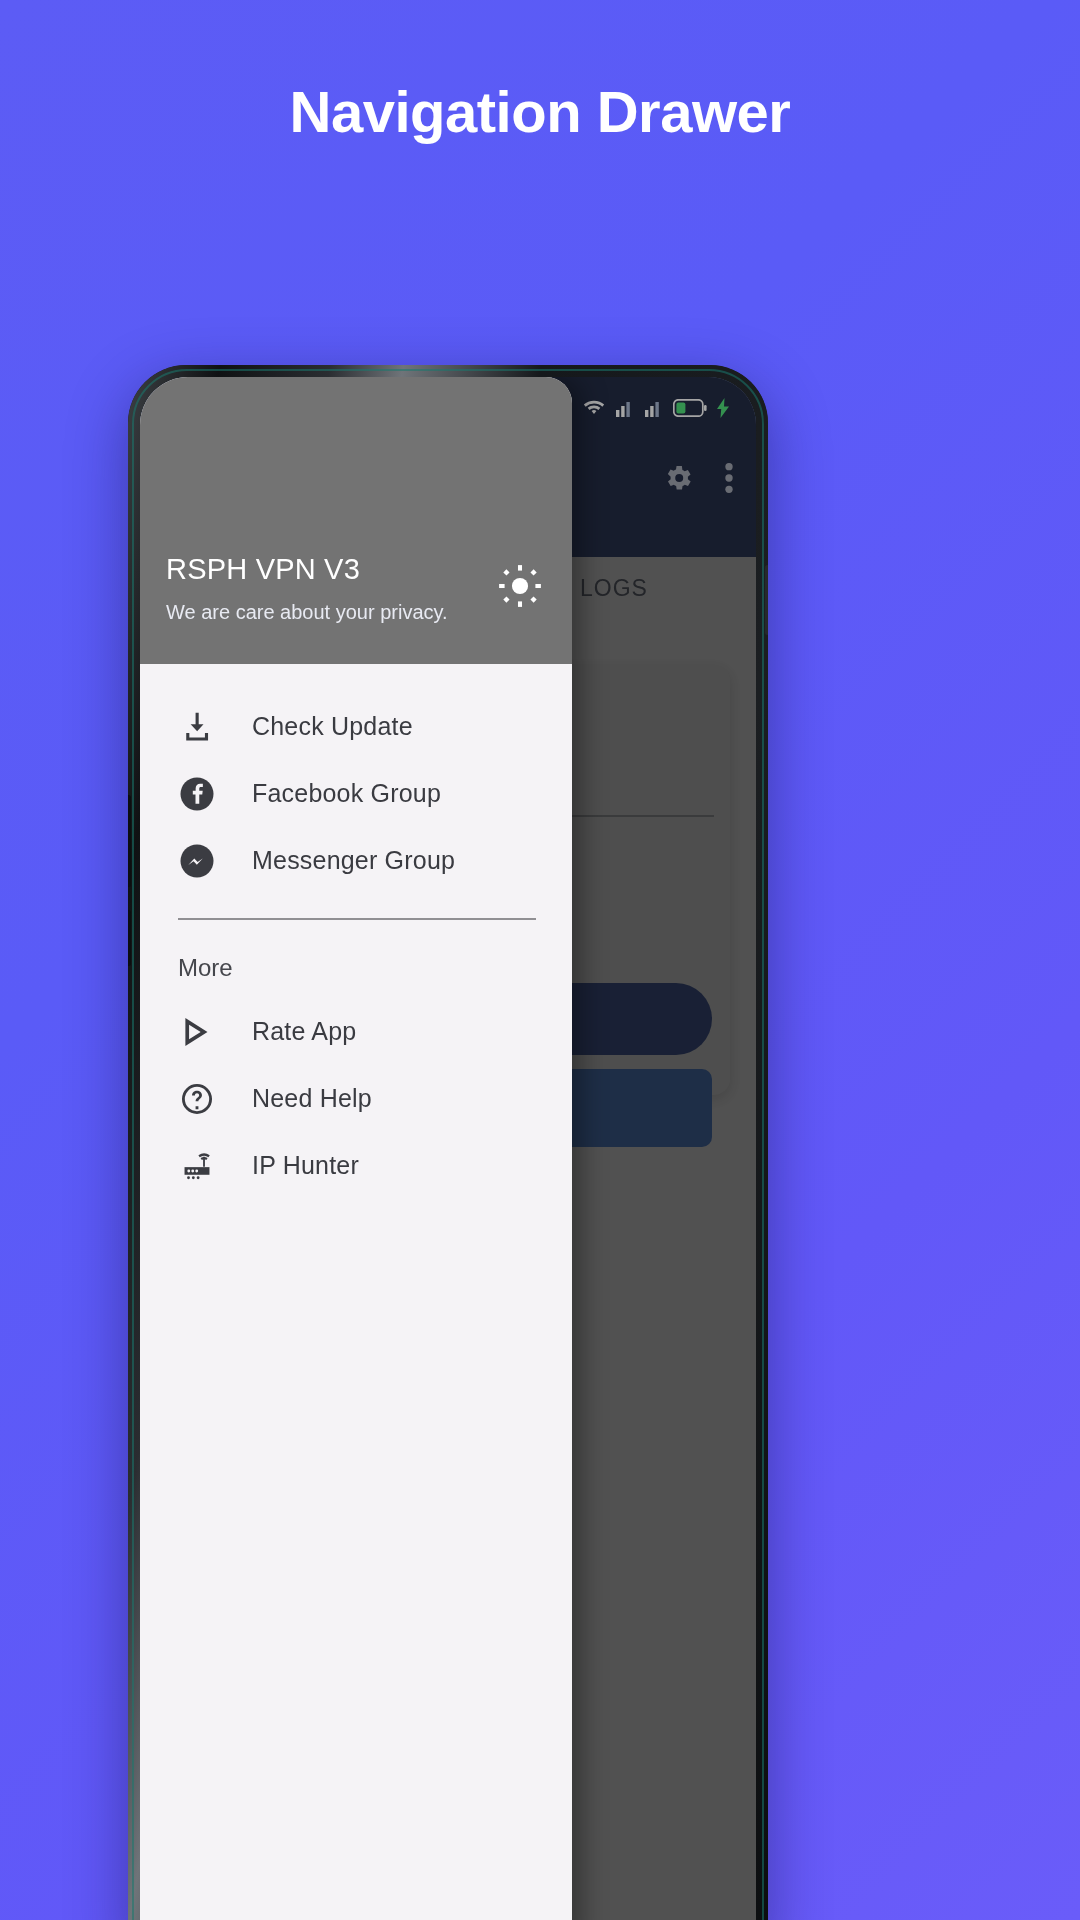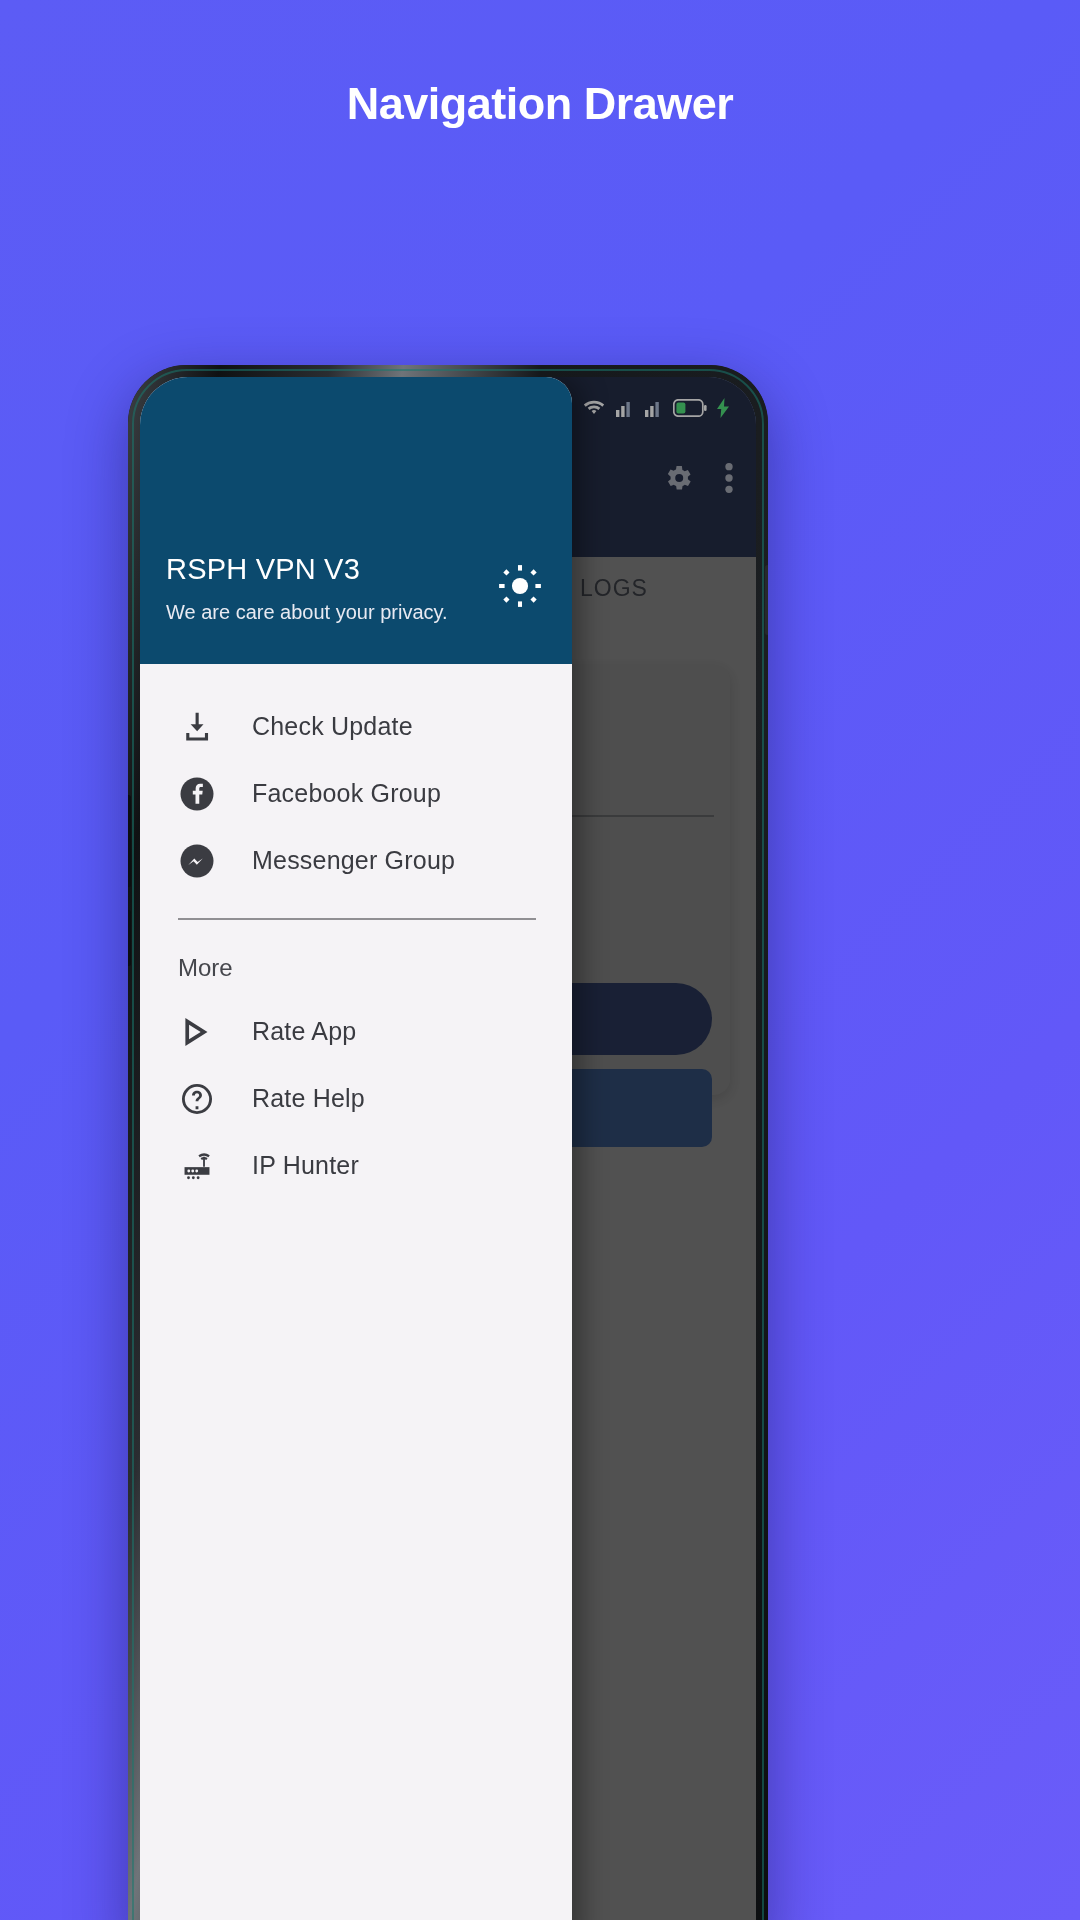--- a/index.html
+++ b/index.html
@@ -13,21 +13,21 @@
     width:1080px; height:1920px;
     background:linear-gradient(135deg,#5c5cf5 0%,#5a5bf7 35%,#6258f8 70%,#6a5cf9 100%);
     overflow:hidden;
   }
 
   
   #page-title{
     position:absolute;
     top:78px; left:0; width:100%;
     text-align:center;
-    font-size:45px;
+    font-size:58px;
     font-weight:bold;
     color:#ffffff;
     letter-spacing:-0.5px;
     font-family:"Liberation Sans", sans-serif;
   }
 
   
   #phone{
     position:absolute;
     left:128px; top:365px;
@@ -161,21 +161,21 @@
     position:absolute; left:0; top:0;
     width:432px; height:100%;
     background:#f5f3f6;
     border-top-right-radius:26px;
     box-shadow:10px 0 26px rgba(0,0,0,.35);
     overflow:hidden;
   }
   #drawer-header{
     position:relative;
     height:287px;
-    background:#0c4a6e;
+    background:#737373;
     padding:0 26px;
   }
   #drawer-title{
     position:absolute; left:26px; bottom:78px;
     font-size:29px; color:#ffffff; font-weight:normal;
     letter-spacing:.2px;
   }
   #drawer-subtitle{
     position:absolute; left:26px; bottom:40px;
     font-size:20px; color:#e8eaf2;
@@ -391,21 +391,21 @@
             <span class="nav-label">Rate App</span>
           </div>
 
           <div class="nav-item">
             <span class="nav-icon">
               <svg width="34" height="34" viewBox="0 0 24 24">
                   <circle cx="12" cy="12" r="9.6" fill="none" stroke="#3b3c42" stroke-width="2"></circle>
                   <path class="dark" d="M11 17.2h2v2h-2zm1-11c-2 0-3.5 1.4-3.5 3.3h2c0-.9.7-1.5 1.5-1.5s1.5.6 1.5 1.4c0 .7-.4 1-1 1.5-.9.7-1.5 1.3-1.5 2.7h2c0-.8.3-1.1 1.1-1.8.8-.6 1.4-1.4 1.4-2.5C15.5 7.6 14 6.2 12 6.2z"></path>
                 </svg>
             </span>
-            <span class="nav-label">Rate Help</span>
+            <span class="nav-label">Need Help</span>
           </div>
 
           <div class="nav-item">
             <span class="nav-icon">
               <svg width="34" height="34" viewBox="0 0 24 24">
                   <path class="dark" d="M3.2 12.8h17.6v5.4H3.2z"></path>
                   <circle cx="6.2" cy="15.5" r="1" fill="#f5f3f6"></circle>
                   <circle cx="9" cy="15.5" r="1" fill="#f5f3f6"></circle>
                   <circle cx="11.8" cy="15.5" r="1" fill="#f5f3f6"></circle>
                   <path class="dark" d="M16.3 5.4h1.3v7.1h-1.3z"></path>

